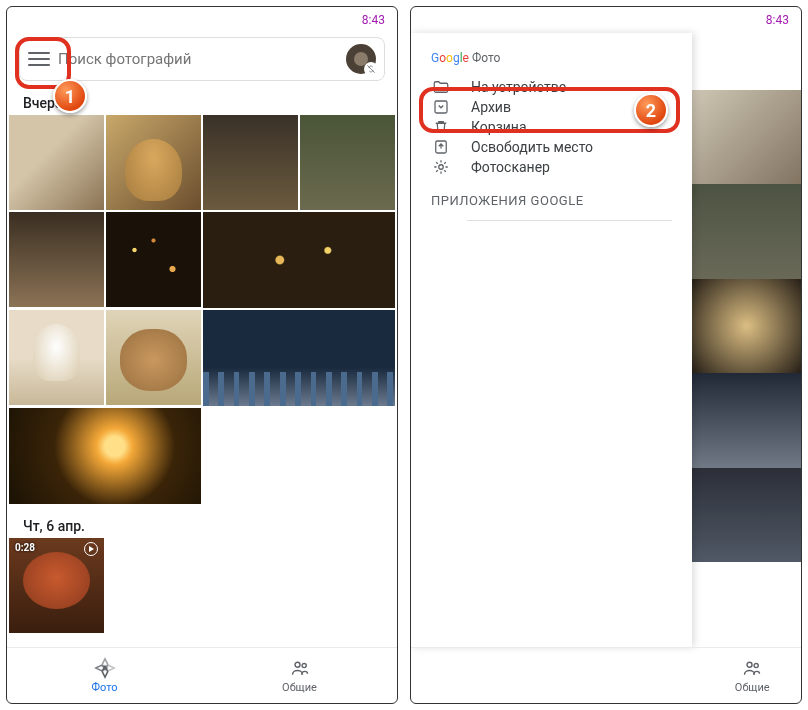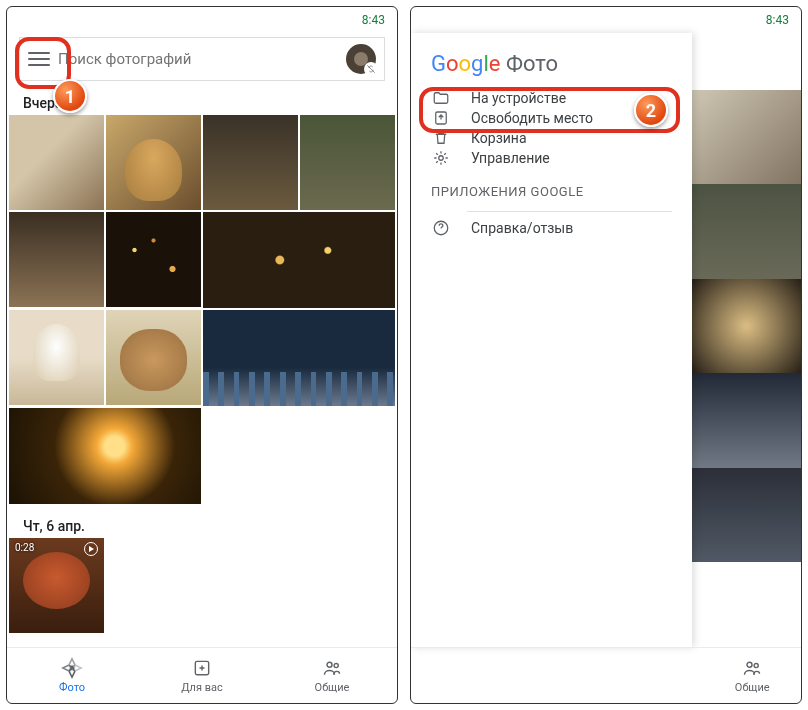--- a/index.html
+++ b/index.html
@@ -1,19 +1,19 @@
 <!DOCTYPE html>
 <html><head>
 <meta charset="utf-8">
 <style>
 *{box-sizing:border-box;margin:0;padding:0;font-family:Roboto,Arial,sans-serif}
 body{background:#fff;width:808px;height:710px;display:flex;gap:12px;padding:6px}
 .phone{flex:1;background:#fff;border:1px solid #333;border-radius:6px;overflow:hidden;display:flex;flex-direction:column;position:relative}
-.statusbar{height:26px;display:flex;justify-content:flex-end;align-items:center;padding:0 12px;font-size:12px;color:#15803d}
-.searchbar{margin:4px 12px 8px;height:44px;border:1px solid #ddd;border-radius:0;display:flex;align-items:center;padding:16px 8px;gap:8px;position:relative}
+.statusbar{height:26px;display:flex;justify-content:flex-end;align-items:center;padding:0 12px;font-size:12px;color:#a21caf}
+.searchbar{margin:4px 12px 8px;height:44px;border:1px solid #ddd;border-radius:8px;display:flex;align-items:center;padding:16px 8px;gap:8px;position:relative}
 .hamburger{width:22px;height:22px;display:flex;flex-direction:column;justify-content:center;gap:4px;cursor:pointer}
 .hamburger span{height:2px;background:#5f6368;border-radius:1px}
 .search-input{flex:1;border:none;outline:none;font-size:15px;color:#5f6368;background:transparent}
 .avatar{width:30px;height:30px;border-radius:50%;background:#4a4035;display:flex;align-items:center;justify-content:center;position:relative}
 .avatar::after{content:"";width:14px;height:14px;border-radius:50%;background:#8a7b6b}
 .avatar-badge{position:absolute;bottom:-2px;right:-2px;width:14px;height:14px;border-radius:50%;background:#fff;display:flex;align-items:center;justify-content:center;font-size:9px;color:#5f6368}
 .section-title{padding:6px 16px 4px;font-size:14px;font-weight:500;color:#202124}
 .grid{display:grid;grid-template-columns:repeat(4,1fr);gap:2px;padding:0 2px}
 .thumb{aspect-ratio:1;background:#7a6a4a;position:relative;overflow:hidden}
 .thumb.wide{grid-column:span 2;aspect-ratio:2/1}
@@ -26,30 +26,30 @@
 .t5{background:radial-gradient(circle at 30% 40%,#f4d468 2%,transparent 3%),radial-gradient(circle at 70% 60%,#e8a84e 3%,transparent 4%),radial-gradient(circle at 50% 30%,#d48838 2%,transparent 3%),#1a1208}
 .t6{background:radial-gradient(circle at 40% 50%,#e8b858 3%,transparent 4%),radial-gradient(circle at 65% 40%,#f4d468 2%,transparent 3%),#2a1e10}
 .t7{background:linear-gradient(#e8dcc8 50%,#c8b898);position:relative}
 .t7::after{content:"";position:absolute;inset:15% 25% 25% 25%;background:radial-gradient(ellipse at 50% 40%,#fff,#d8c8a8);border-radius:50% 50% 35% 35%}
 .t8{background:linear-gradient(#e0d4b8,#b8a878);position:relative}
 .t8::after{content:"";position:absolute;inset:20% 15% 15% 15%;background:radial-gradient(ellipse,#c8985e,#9a7040);border-radius:45%}
 .t9{background:linear-gradient(180deg,#1a2a3e 60%,#6b7a8e);position:relative}
 .t9::after{content:"";position:absolute;left:0;right:0;bottom:0;height:35%;background:repeating-linear-gradient(90deg,#4a6a8e 0 3%,transparent 3% 8%)}
 .t10{background:radial-gradient(circle at 55% 40%,#ffe088 8%,#f4a838 15%,#3a2408 50%,#1a1204)}
 .vid{position:relative}
-.vid-badge{position:absolute;top:4px;left:6px;color:#fff;font-size:10px;font-weight:400;text-shadow:0 0 3px #000}
+.vid-badge{position:absolute;top:4px;left:6px;color:#fff;font-size:10px;font-weight:700;text-shadow:0 0 3px #000}
 .vid-play{position:absolute;top:4px;right:6px;width:14px;height:14px;border-radius:50%;border:1.5px solid #fff;display:flex;align-items:center;justify-content:center}
 .vid-play::after{content:"";border-left:5px solid #fff;border-top:3px solid transparent;border-bottom:3px solid transparent;margin-left:1px}
 .tv{background:linear-gradient(#6b3a1e,#3a1e0e);position:relative}
 .tv::after{content:"";position:absolute;inset:15% 15% 25% 15%;background:radial-gradient(ellipse at 50% 45%,#c85a2e,#8b3a1e);border-radius:50%}
 .bottomnav{margin-top:auto;height:56px;border-top:1px solid #eaeaea;display:flex}
 .nav-item{flex:1;display:flex;flex-direction:column;align-items:center;justify-content:center;gap:2px;color:#5f6368;font-size:11px;cursor:pointer}
 .nav-item.active{color:#1a73e8}
 .nav-icon{width:22px;height:22px;display:flex;align-items:center;justify-content:center}
-.drawer-header{padding:18px 20px 12px;font-size:22px}
+.drawer-header{padding:18px 20px 12px;font-size:12px}
 .g-blue{color:#4285f4}.g-red{color:#ea4335}.g-yellow{color:#fbbc05}.g-green{color:#34a853}.g-gray{color:#5f6368}
 .drawer-item{display:flex;align-items:center;gap:20px;padding:0 20px;font-size:14px;color:#3c4043;cursor:pointer}
 .drawer-icon{width:20px;height:20px;display:flex;align-items:center;justify-content:center;flex-shrink:0}
 .drawer-section{padding:16px 20px 6px;font-size:13px;letter-spacing:.5px;color:#5f6368}
 .drawer-divider{height:1px;background:#e0e0e0;margin:6px 20px 6px 56px}
 .external{width:16px;height:16px;margin-left:auto}
 .callout{position:absolute;border:4px solid #e03020;border-radius:14px;pointer-events:none;z-index:10}
 .callout-badge{position:absolute;width:34px;height:34px;border-radius:50%;background:radial-gradient(circle at 35% 30%,#ff9a5a,#e04810 70%);border:2px solid #fff;box-shadow:0 2px 4px rgba(0,0,0,.4);color:#fff;font-weight:700;font-size:18px;display:flex;align-items:center;justify-content:center;z-index:11}
 .phone2-body{flex:1;display:flex;position:relative}
 .drawer{width:72%;background:#fff;display:flex;flex-direction:column;box-shadow:2px 0 8px rgba(0,0,0,.15);z-index:2;position:relative}
@@ -124,29 +124,20 @@
             <path d="M2 12l6-3 6 3-6 3z" opacity=".8"></path>
             <path d="M12 22l-3-6 3-6 3 6z"></path>
             <path d="M22 12l-6 3-6-3 6-3z" opacity=".4"></path>
           </svg>
         </div>
       <span>Фото</span>
     </div>
     <div class="nav-item">
       <div class="nav-icon">
           <svg viewBox="0 0 24 24" width="20" height="20">
-            <rect x="4" y="4" width="16" height="16" rx="2"></rect>
-            <path d="M12 9v6M9 12h6"></path>
-          </svg>
-        </div>
-      <span>Для вас</span>
-    </div>
-    <div class="nav-item">
-      <div class="nav-icon">
-          <svg viewBox="0 0 24 24" width="20" height="20">
             <circle cx="9" cy="8" r="3"></circle>
             <circle cx="17" cy="9" r="2.5"></circle>
             <path d="M3 20c0-3 3-5 6-5s6 2 6 5M14 20c0-2.5 2-4 4-4s3 1 3 3"></path>
           </svg>
         </div>
       <span>Общие</span>
     </div>
   </div>
 </div>
 
@@ -166,55 +157,55 @@
         <div class="drawer-icon">
             <svg viewBox="0 0 24 24" width="18" height="18">
               <path d="M3 7a2 2 0 012-2h4l2 2h8a2 2 0 012 2v8a2 2 0 01-2 2H5a2 2 0 01-2-2z"></path>
             </svg>
           </div>
         <span>На устройстве</span>
       </div>
       <div class="drawer-item">
         <div class="drawer-icon">
             <svg viewBox="0 0 24 24" width="18" height="18">
+              <rect x="4" y="4" width="16" height="16" rx="2"></rect>
+              <path d="M9 10l3 3 3-3"></path>
+            </svg>
+          </div>
+        <span>Архив</span>
+      </div>
+      <div class="drawer-item">
+        <div class="drawer-icon">
+            <svg viewBox="0 0 24 24" width="18" height="18">
+              <path d="M5 7h14M9 7V5h6v2M7 7l1 12h8l1-12"></path>
+            </svg>
+          </div>
+        <span>Корзина</span>
+      </div>
+      <div class="drawer-item">
+        <div class="drawer-icon">
+            <svg viewBox="0 0 24 24" width="18" height="18">
               <rect x="5" y="4" width="14" height="16" rx="2"></rect>
               <path d="M12 8v6M9 11l3-3 3 3"></path>
             </svg>
           </div>
         <span>Освободить место</span>
       </div>
       <div class="drawer-item">
         <div class="drawer-icon">
             <svg viewBox="0 0 24 24" width="18" height="18">
-              <path d="M5 7h14M9 7V5h6v2M7 7l1 12h8l1-12"></path>
-            </svg>
-          </div>
-        <span>Корзина</span>
-      </div>
-      <div class="drawer-item">
-        <div class="drawer-icon">
-            <svg viewBox="0 0 24 24" width="18" height="18">
               <circle cx="12" cy="12" r="3"></circle>
               <path d="M12 3v3M12 18v3M3 12h3M18 12h3M5.6 5.6l2.1 2.1M16.3 16.3l2.1 2.1M18.4 5.6l-2.1 2.1M7.7 16.3l-2.1 2.1"></path>
             </svg>
           </div>
-        <span>Управление</span>
+        <span>Фотосканер</span>
       </div>
 
       <div class="drawer-section">ПРИЛОЖЕНИЯ GOOGLE</div>
       <div class="drawer-divider"></div>
-      <div class="drawer-item">
-        <div class="drawer-icon">
-            <svg viewBox="0 0 24 24" width="18" height="18">
-              <circle cx="12" cy="12" r="9"></circle>
-              <path d="M9.5 9a2.5 2.5 0 115 0c0 1.5-2.5 2-2.5 3.5M12 17h.01"></path>
-            </svg>
-          </div>
-        <span>Справка/отзыв</span>
-      </div>
 
       <div class="callout" style="top:54px;left:8px;right:12px;height:46px"></div>
       <div class="callout-badge" style="top:60px;right:24px">
           <span>2</span>
         </div>
     </div>
 
     <div class="phone2-bg">
       <div class="avatar bg-avatar">
         <div class="avatar-badge">

